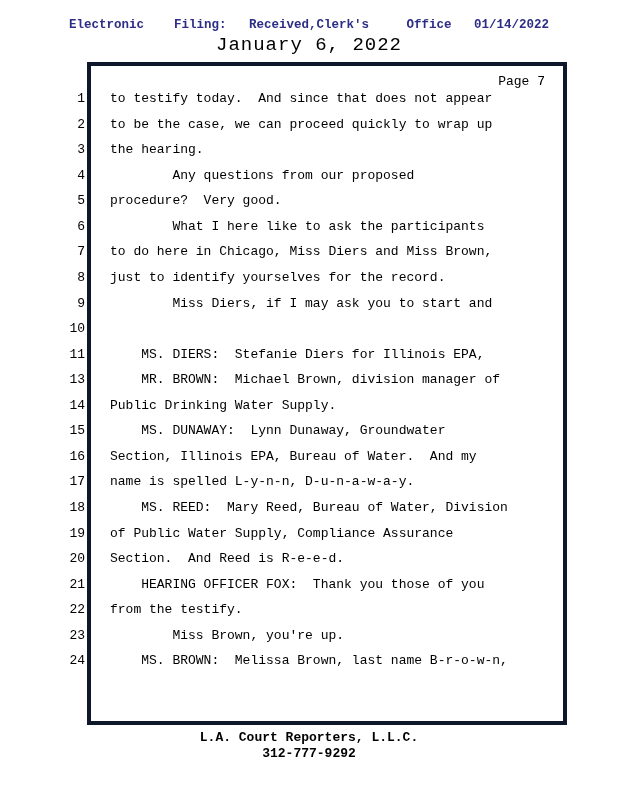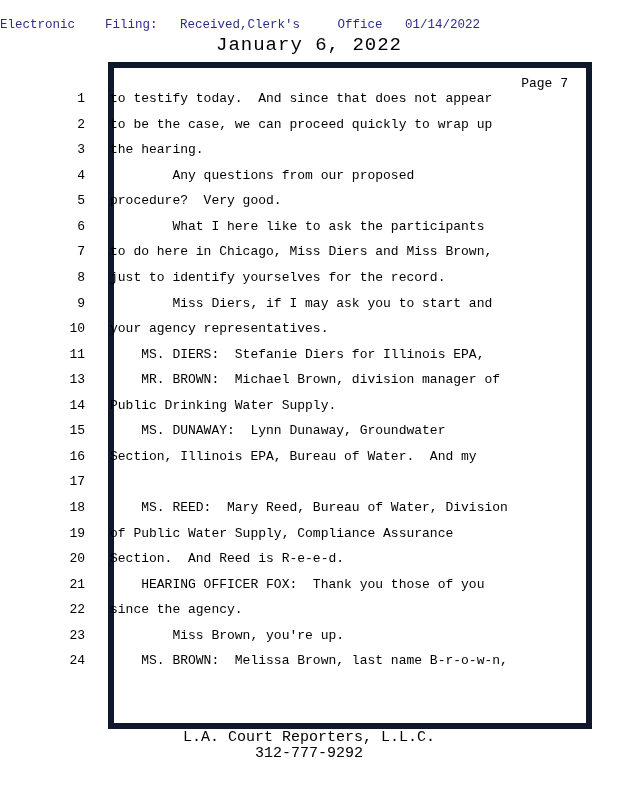--- a/index.html
+++ b/index.html
@@ -14,41 +14,43 @@
     background: #ffffff;
     font-family: "Liberation Mono", "DejaVu Sans Mono", monospace;
     color: #000000;
     overflow: hidden;
   }
   .filing-stamp {
     position: absolute;
     top: 18px;
     left: 0;
     width: 100%;
+    text-align: center;
     font-size: 12.5px;
     color: #2d2d86;
     white-space: pre;
+    font-weight: bold;
   }
   .date-line {
     position: absolute;
     top: 34px;
     left: 0;
     width: 100%;
     text-align: center;
     font-size: 19px;
     letter-spacing: 1px;
     white-space: pre;
   }
   .transcript-box {
     position: absolute;
-    left: 108px;
+    left: 87px;
     top: 62px;
     width: 472px;
     height: 655px;
-    border: 6px solid #0f172a;
+    border: 4px solid #0f172a;
     background: transparent;
   }
   .page-label {
     position: absolute;
     top: 8px;
     right: 18px;
     font-size: 13px;
     white-space: pre;
   }
   .lines {
@@ -71,22 +73,23 @@
   .line-text {
     padding-left: 25px;
     white-space: pre;
   }
   .footer {
     position: absolute;
     top: 730px;
     left: 0;
     width: 100%;
     text-align: center;
-    font-size: 15px;
+    font-size: 13px;
     line-height: 15.5px;
+    font-weight: bold;
   }
   .footer div {
     white-space: pre;
   }
 </style>
 </head>
 <body>
 
 <div class="page">
 
@@ -130,21 +133,20 @@
       <div class="line-row">
         <div class="line-no">8</div>
         <div class="line-text">just to identify yourselves for the record.</div>
       </div>
       <div class="line-row">
         <div class="line-no">9</div>
         <div class="line-text">        Miss Diers, if I may ask you to start and</div>
       </div>
       <div class="line-row">
         <div class="line-no">10</div>
-        <div class="line-text">your agency representatives.</div>
       </div>
       <div class="line-row">
         <div class="line-no">11</div>
         <div class="line-text">    MS. DIERS:  Stefanie Diers for Illinois EPA,</div>
       </div>
       <div class="line-row">
         <div class="line-no">13</div>
         <div class="line-text">    MR. BROWN:  Michael Brown, division manager of</div>
       </div>
       <div class="line-row">
@@ -154,40 +156,41 @@
       <div class="line-row">
         <div class="line-no">15</div>
         <div class="line-text">    MS. DUNAWAY:  Lynn Dunaway, Groundwater</div>
       </div>
       <div class="line-row">
         <div class="line-no">16</div>
         <div class="line-text">Section, Illinois EPA, Bureau of Water.  And my</div>
       </div>
       <div class="line-row">
         <div class="line-no">17</div>
+        <div class="line-text">name is spelled L-y-n-n, D-u-n-a-w-a-y.</div>
       </div>
       <div class="line-row">
         <div class="line-no">18</div>
         <div class="line-text">    MS. REED:  Mary Reed, Bureau of Water, Division</div>
       </div>
       <div class="line-row">
         <div class="line-no">19</div>
         <div class="line-text">of Public Water Supply, Compliance Assurance</div>
       </div>
       <div class="line-row">
         <div class="line-no">20</div>
         <div class="line-text">Section.  And Reed is R-e-e-d.</div>
       </div>
       <div class="line-row">
         <div class="line-no">21</div>
         <div class="line-text">    HEARING OFFICER FOX:  Thank you those of you</div>
       </div>
       <div class="line-row">
         <div class="line-no">22</div>
-        <div class="line-text">since the agency.</div>
+        <div class="line-text">from the testify.</div>
       </div>
       <div class="line-row">
         <div class="line-no">23</div>
         <div class="line-text">        Miss Brown, you're up.</div>
       </div>
       <div class="line-row">
         <div class="line-no">24</div>
         <div class="line-text">    MS. BROWN:  Melissa Brown, last name B-r-o-w-n,</div>
       </div>
     </div>

